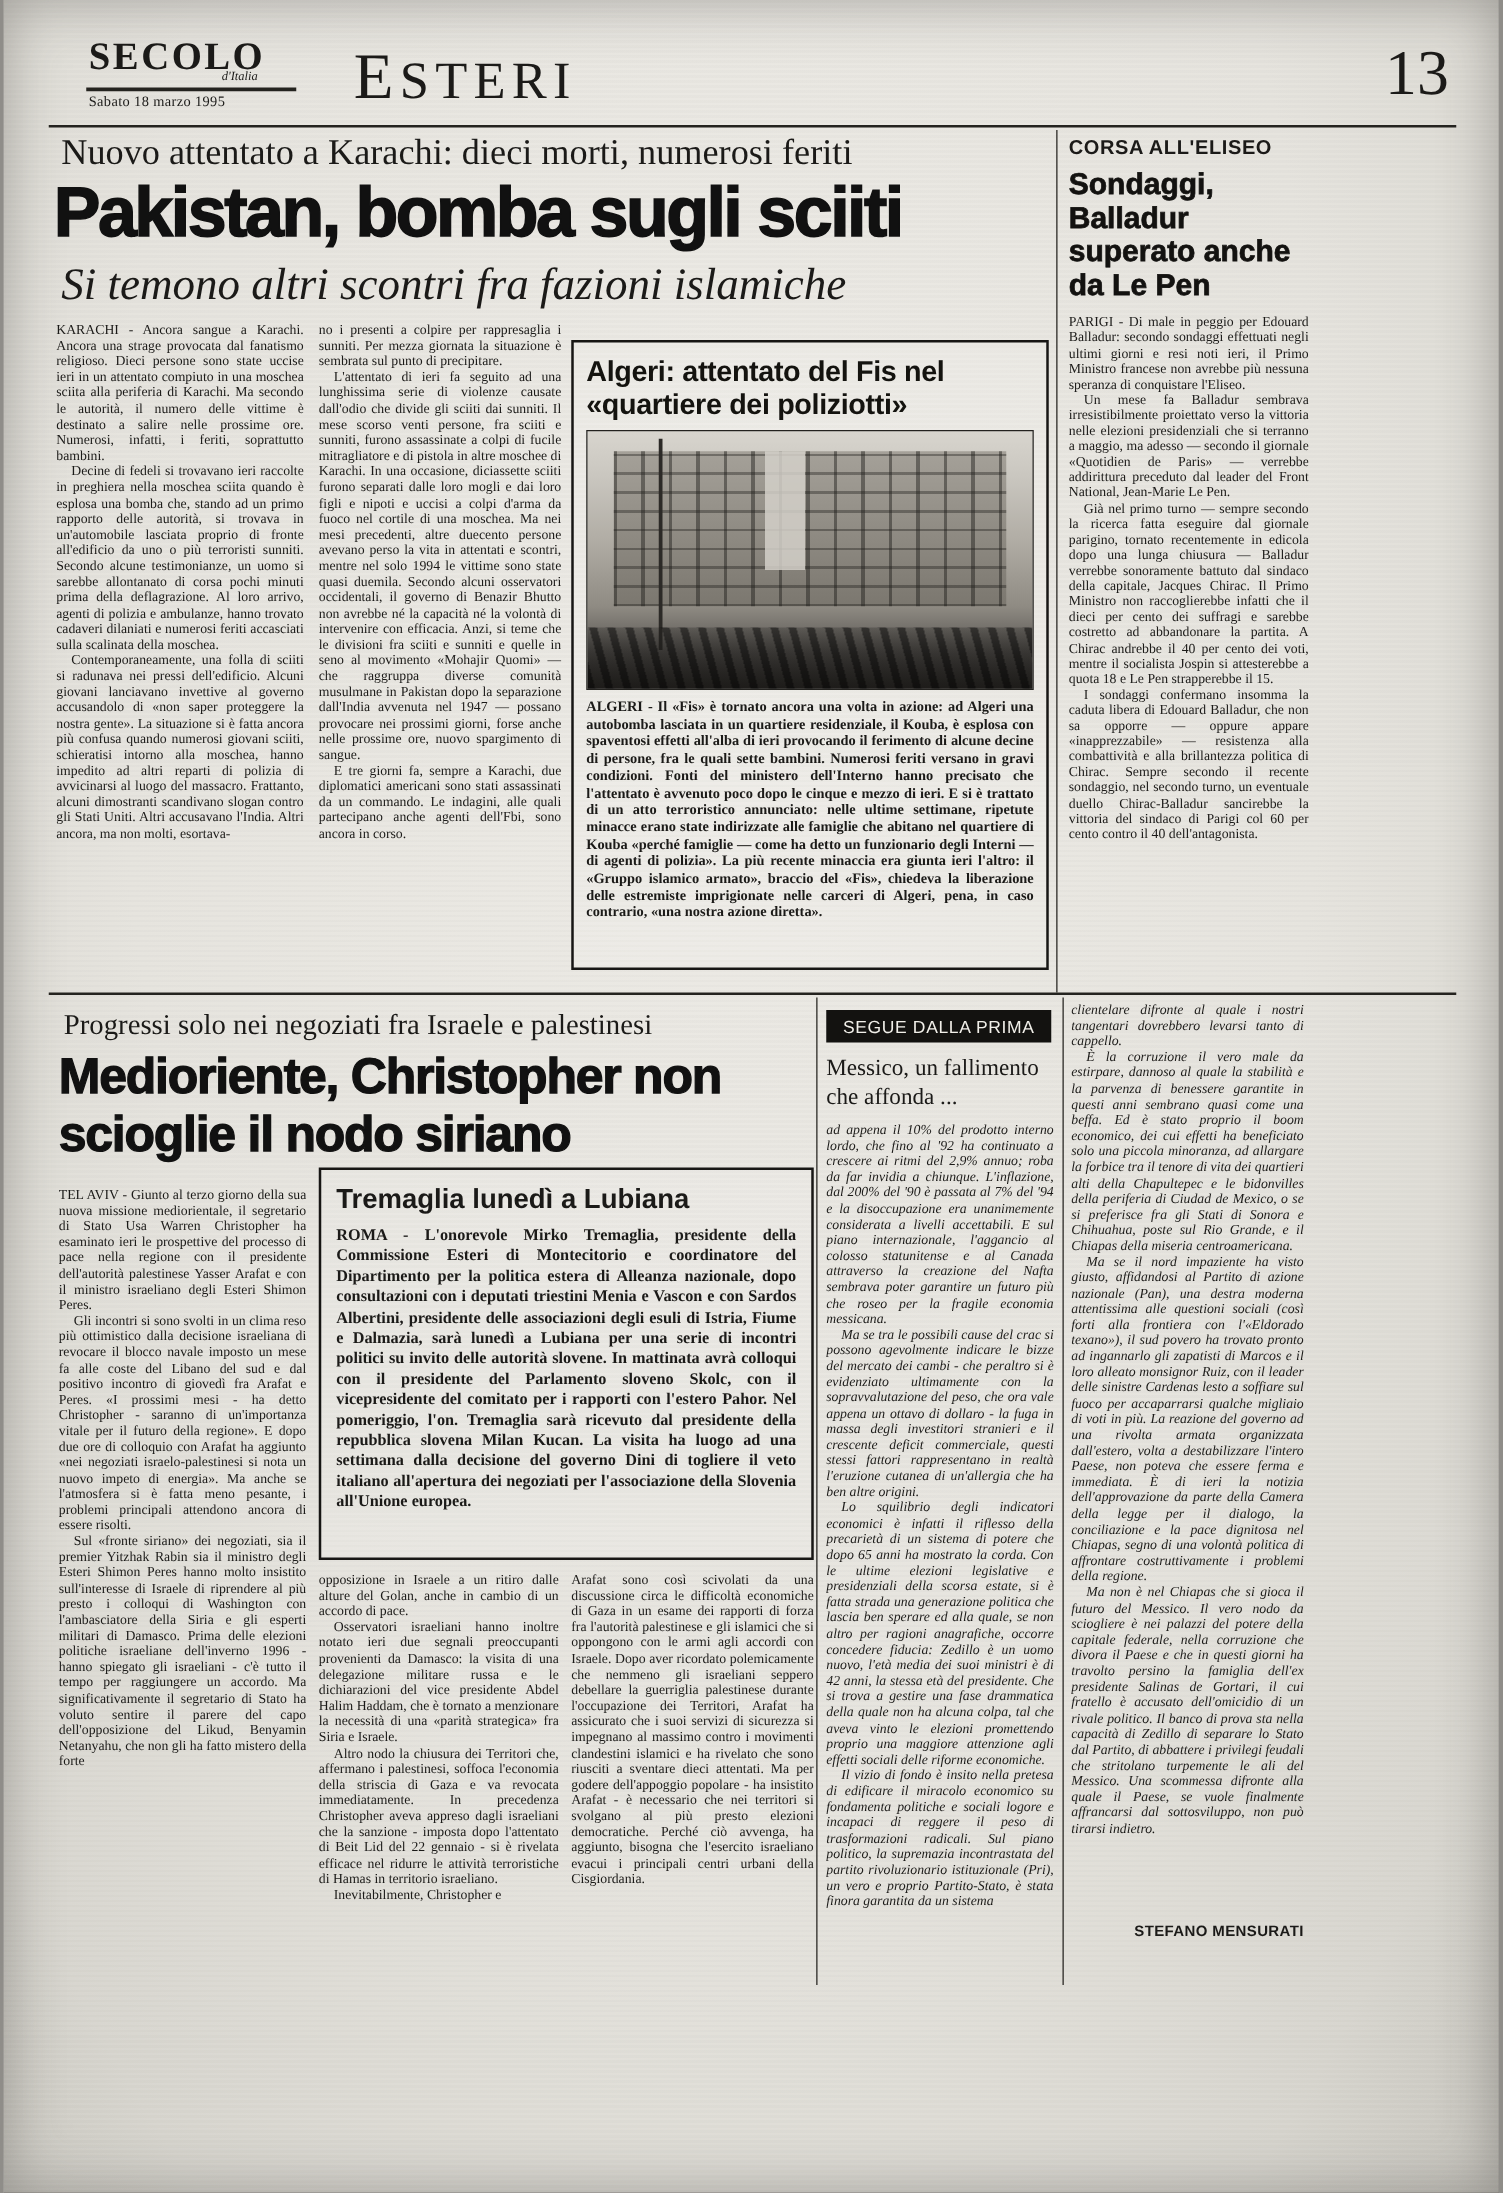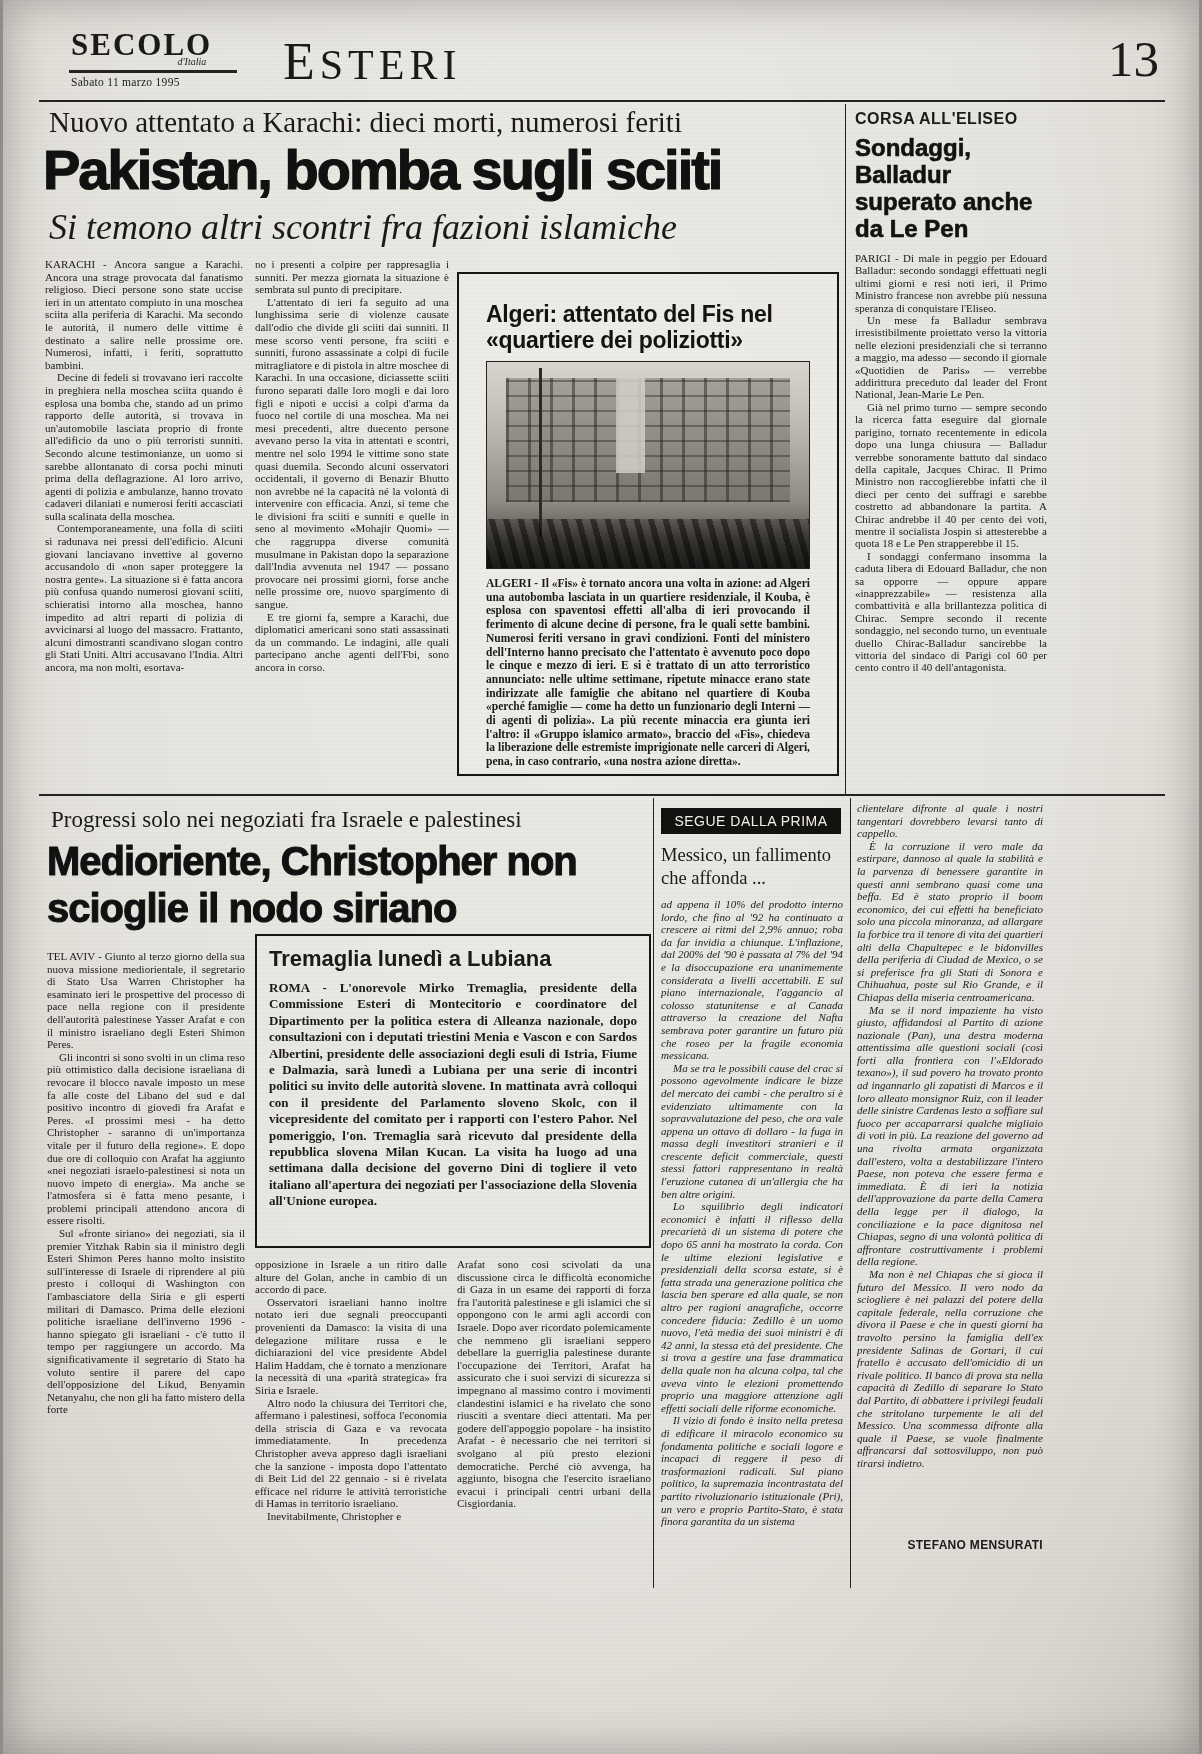--- a/index.html
+++ b/index.html
@@ -34,21 +34,21 @@
   
   .kicker1{left:46px;top:106px;width:800px;font-size:29px;line-height:33px}
   .headline1{left:40px;top:140px;width:804px;font-weight:700;font-size:56px;line-height:60px;
      letter-spacing:-2px;color:#111;-webkit-text-stroke:1.2px #111}
   .deck1{left:46px;top:206px;width:800px;font-style:italic;font-size:36px;line-height:42px}
   .newscol{font-size:11px;line-height:12.6px;overflow:hidden}
   .pak-col1{left:42px;top:258px;width:198px;height:528px}
   .pak-col2{left:252px;top:258px;width:194px;height:528px}
 
   
-  .algeri-box{left:454px;top:272px;width:382px;height:504px;border:2px solid #17161            ;border:2px solid #171614;padding:27px;box-sizing:border-box;background:rgba(255,255,255,.12)}
+  .algeri-box{left:454px;top:272px;width:382px;height:504px;border:2px solid #17161            ;border:2px solid #171614;padding:10px;box-sizing:border-box;background:rgba(255,255,255,.12)}
   .algeri-title{font-weight:bold;font-size:23px;line-height:26px;letter-spacing:-.3px;color:#14130f}
   .photo{position:relative;margin-top:8px;height:206px;border:1px solid #23221f;overflow:hidden;
     background:linear-gradient(180deg,#d8d5ce 0%,#c9c6bf 18%,#b1ada5 42%,#8f8b83 68%,#565350 86%,#3a3734 100%)}
   .photo .bldg{position:absolute;left:6%;top:8%;width:88%;height:60%;
     background:
       repeating-linear-gradient(90deg, rgba(28,27,24,.45) 0 3px, transparent 3px 22px),
       repeating-linear-gradient(0deg, rgba(28,27,24,.38) 0 2px, transparent 2px 15px),
       linear-gradient(180deg,#a5a199,#7b776f)}
   .photo .gap{position:absolute;left:40%;top:8%;width:9%;height:46%;background:#d3d0c9;opacity:.85}
   .photo .pole{position:absolute;left:16%;top:3%;width:3px;height:82%;background:#2c2a27}
@@ -94,21 +94,21 @@
 </head>
 <body>
 
 <div class="paper">
 
   <div class="abs logo">
     <span class="logo-main">SECOLO</span>
     <span class="logo-sub">d'Italia</span>
   </div>
   <div class="rule logo-rule"></div>
-  <div class="abs m-date">Sabato 11 marzo 1995</div>
+  <div class="abs m-date">Sabato 18 marzo 1995</div>
   <div class="abs section-title">ESTERI</div>
   <div class="abs page-num">13</div>
   <div class="rule header-rule"></div>
 
   <div class="abs kicker1">Nuovo attentato a Karachi: dieci morti, numerosi feriti</div>
   <div class="abs headline1 sans">Pakistan, bomba sugli sciiti</div>
   <div class="abs deck1">Si temono altri scontri fra fazioni islamiche</div>
   <div class="abs newscol jus paras pak-col1">
       <p>KARACHI - Ancora sangue a Karachi. Ancora una strage provocata dal fanatismo religioso. Dieci persone sono state uccise ieri in un attentato compiuto in una moschea sciita alla periferia di Karachi. Ma secondo le autorità, il numero delle vittime è destinato a salire nelle prossime ore. Numerosi, infatti, i feriti, soprattutto bambini.</p>
       <p>Decine di fedeli si trovavano ieri raccolte in preghiera nella moschea sciita quando è esplosa una bomba che, stando ad un primo rapporto delle autorità, si trovava in un'automobile lasciata proprio di fronte all'edificio da uno o più terroristi sunniti. Secondo alcune testimonianze, un uomo si sarebbe allontanato di corsa pochi minuti prima della deflagrazione. Al loro arrivo, agenti di polizia e ambulanze, hanno trovato cadaveri dilaniati e numerosi feriti accasciati sulla scalinata della moschea.</p>

